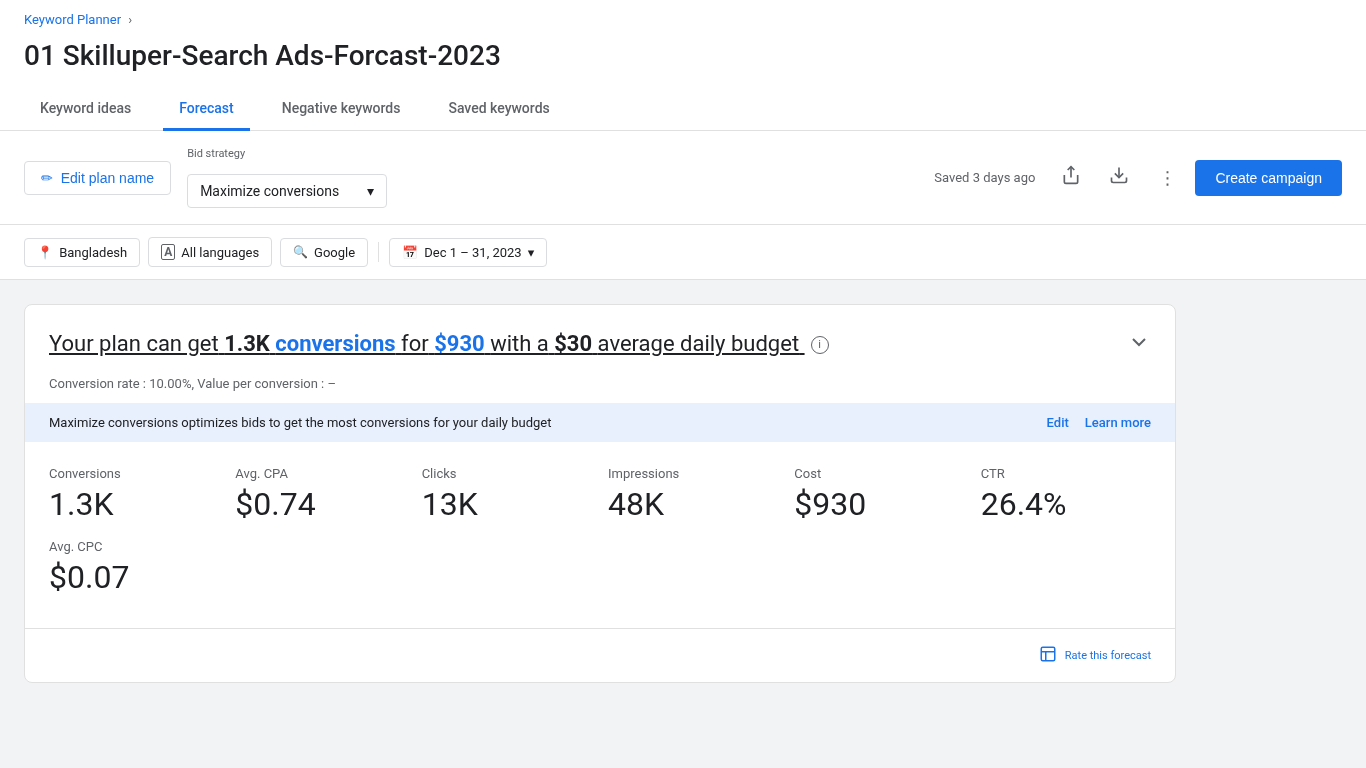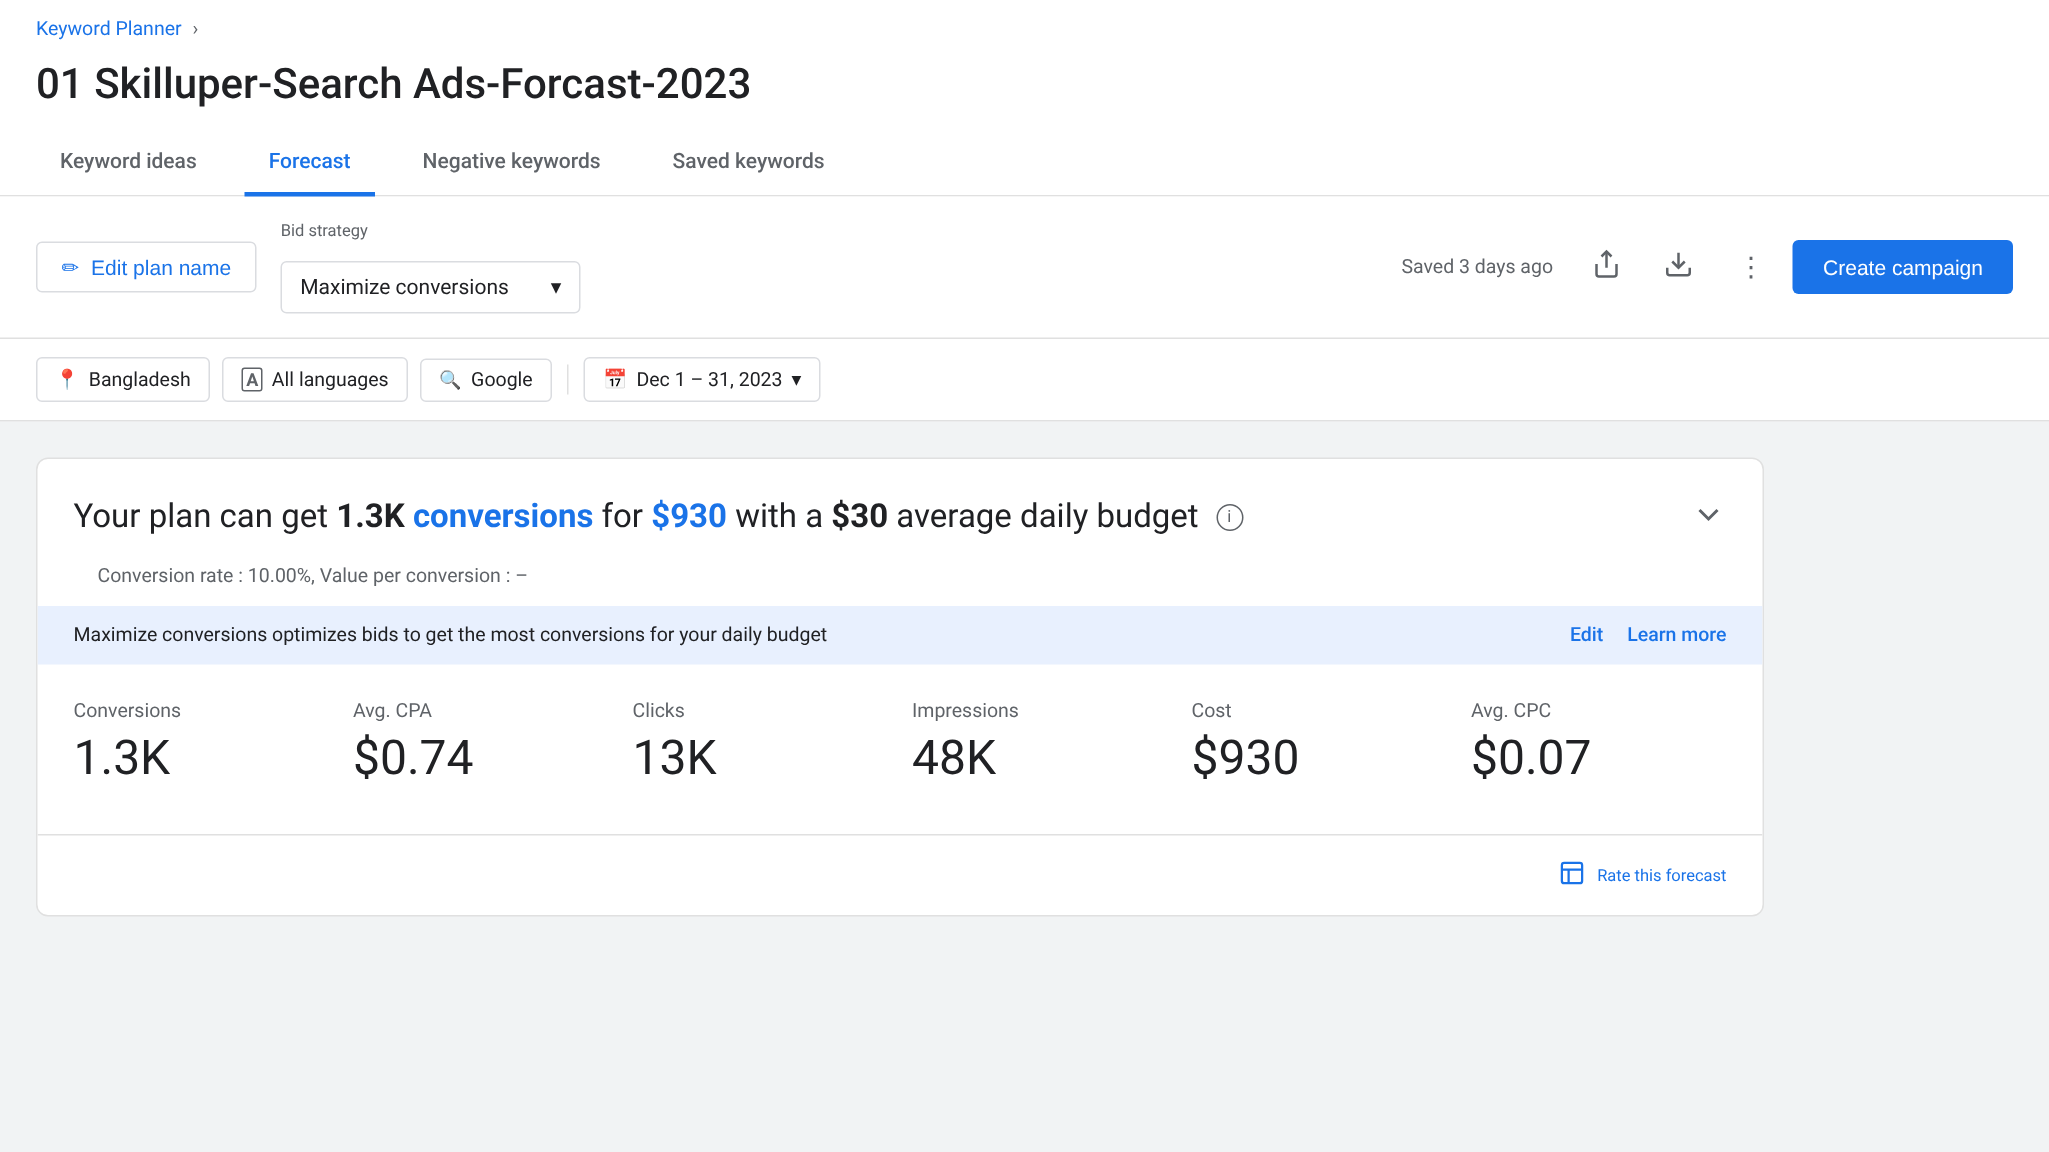--- a/index.html
+++ b/index.html
@@ -169,20 +169,21 @@
       background: #fff;
       border-radius: 8px;
       border: 1px solid #e0e0e0;
       overflow: hidden;
     }
     .forecast-header {
       padding: 24px 24px 16px 24px;
       display: flex;
       align-items: center;
       justify-content: space-between;
+      text-decoration: underline;
     }
     .forecast-headline {
       font-size: 22px;
       color: #202124;
       font-weight: 400;
       line-height: 1.4;
     }
     .forecast-headline .bold { font-weight: 700; }
     .forecast-headline .highlight { color: #1a73e8; font-weight: 700; }
     .info-icon {
@@ -200,21 +201,21 @@
       vertical-align: middle;
     }
     .chevron-down-icon {
       color: #5f6368;
       font-size: 20px;
       cursor: pointer;
     }
     .conversion-rate-text {
       font-size: 13px;
       color: #5f6368;
-      padding: 0 24px 12px 40px;
+      padding: 0 24px 12px 24px;
     }
     .info-banner {
       background: #e8f0fe;
       padding: 12px 24px;
       display: flex;
       align-items: center;
       justify-content: space-between;
       font-size: 13px;
       color: #202124;
     }
@@ -388,20 +389,24 @@
       </div>
       <div class="metric-item">
         <div class="metric-label">Impressions</div>
         <div class="metric-value">48K</div>
       </div>
       <div class="metric-item">
         <div class="metric-label">Cost</div>
         <div class="metric-value">$930</div>
       </div>
       <div class="metric-item">
+        <div class="metric-label">CTR</div>
+        <div class="metric-value">26.4%</div>
+      </div>
+      <div class="metric-item">
         <div class="metric-label">Avg. CPC</div>
         <div class="metric-value">$0.07</div>
       </div>
     </div>
 
     <div class="footer-rate">
       <a href="#" class="rate-forecast-link">
         <span>
           <svg width="18" height="18" viewBox="0 0 24 24" fill="none" stroke="#1a73e8" stroke-width="2">
             <rect x="3" y="3" width="18" height="18" rx="2"></rect>

